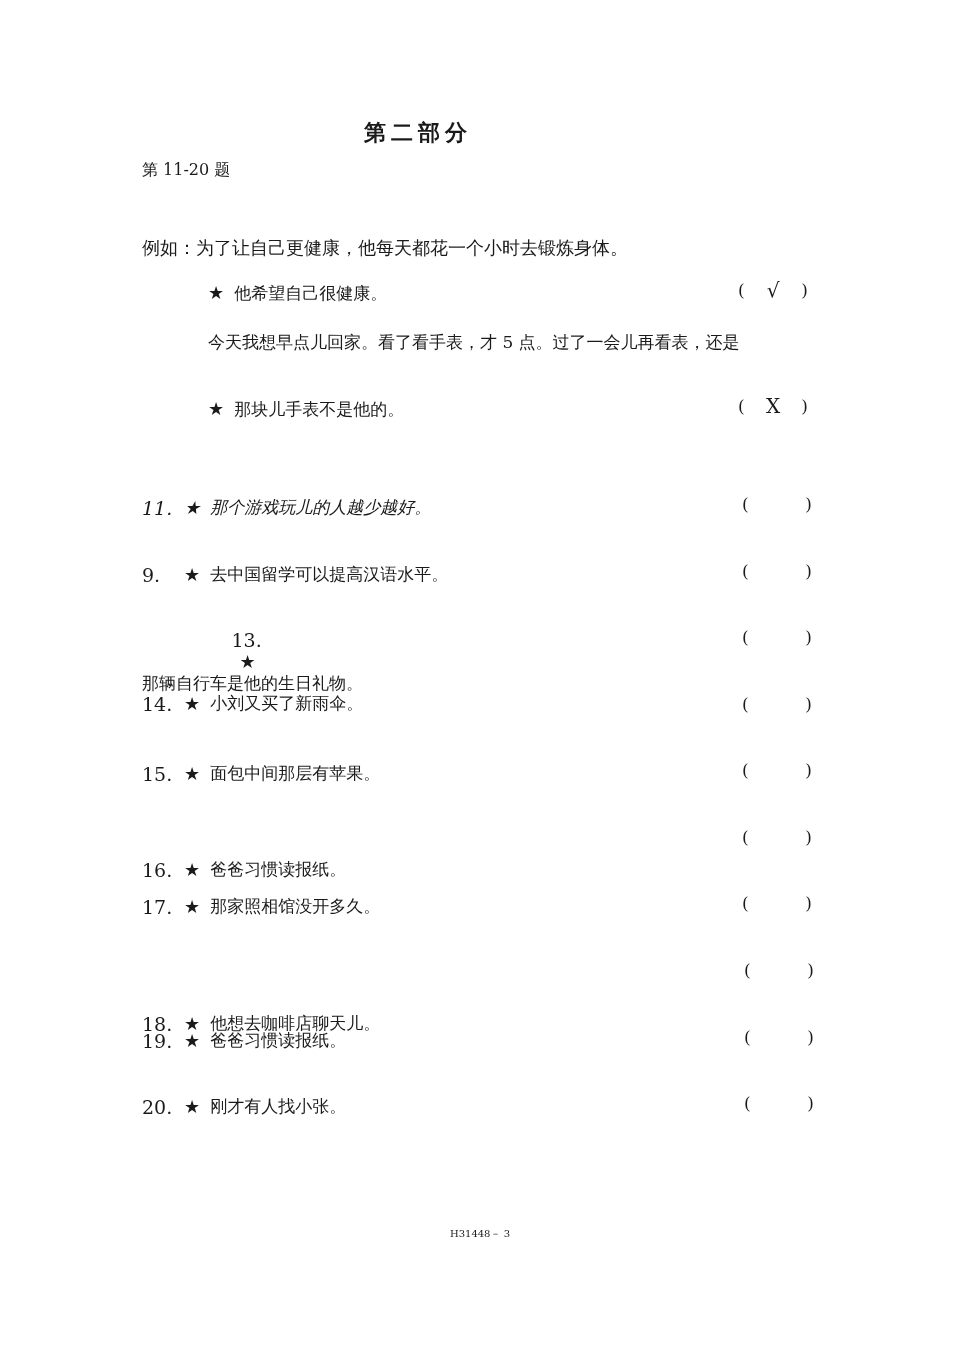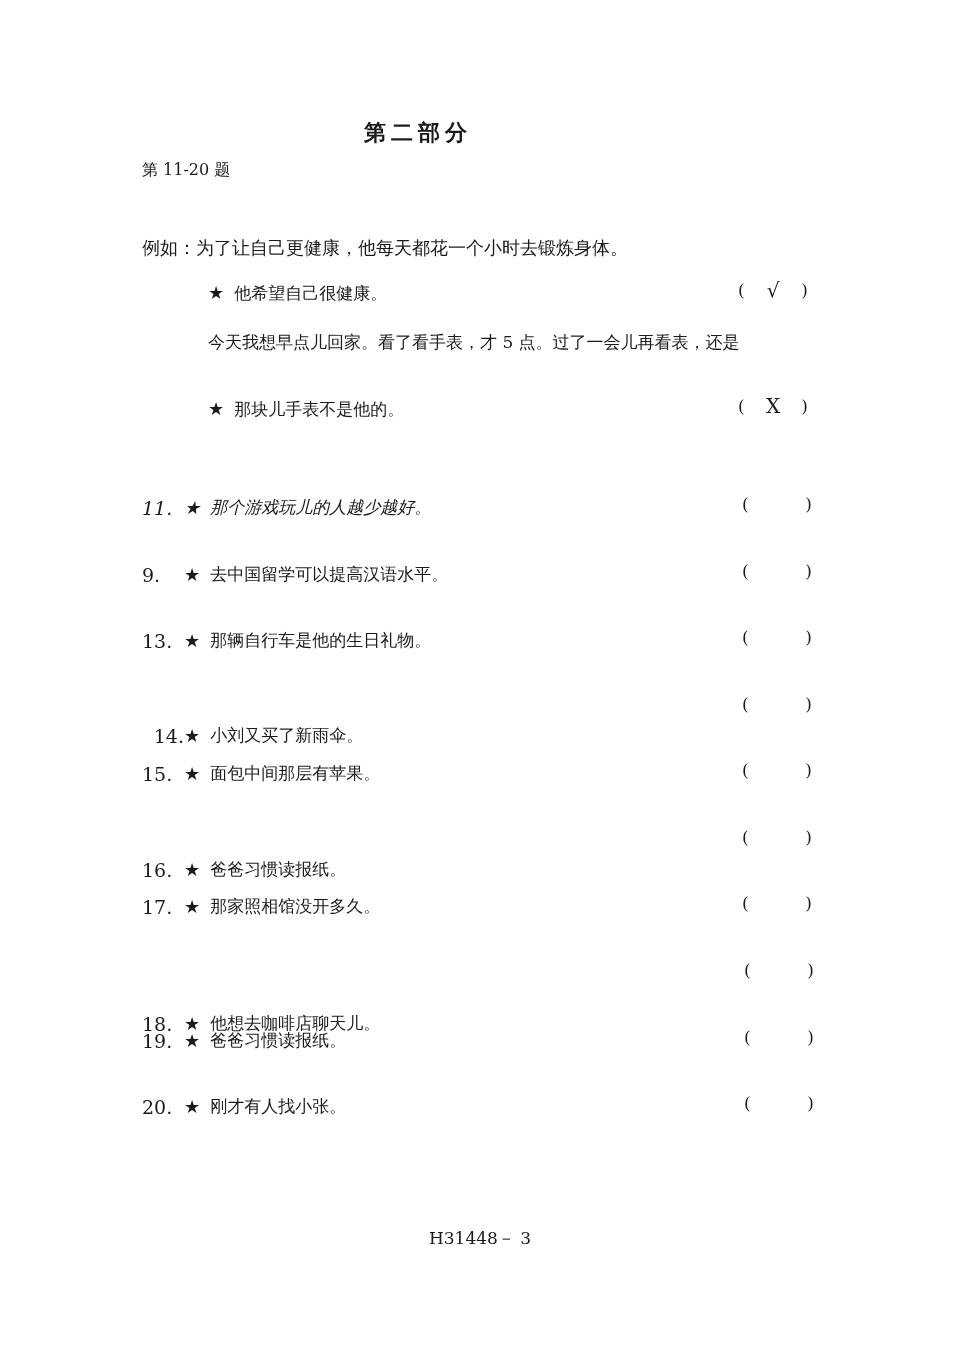--- a/index.html
+++ b/index.html
@@ -14,21 +14,21 @@
     .example-intro { left: 142px; top: 236px; font-size: 18px; }
     .stmt { font-size: 17px; }
     .para { font-size: 17px; line-height: 28px; }
     .para .l1 { display: block; padding-left: 66px; }
     .para .l2 { display: block; padding-left: 28px; }
     .paren { font-size: 17px; width: 70px; display: flex; justify-content: space-between; align-items: center; }
     .mark { font-size: 20px; }
     .qnum { font-size: 19px; display: inline-block; width: 42px; }
     .star { font-size: 18px; margin-right: 10px; }
     .qrow { left: 142px; font-size: 17px; display: flex; align-items: center; }
-    .footer { left: 0; width: 960px; text-align: center; top: 1227px; font-size: 17px; }
+    .footer { left: 0; width: 960px; text-align: center; top: 1227px; font-size: 10px; }
   </style>
 </head>
 <body>
 
 <div class="abs section-title">第二部分</div>
 <div class="abs range">第 11-20 题</div>
 
 <div class="abs example-intro">
   <span>例如：</span><span>为了让自己更健康，他每天都花一个小时去锻炼身体。</span>
 </div>
@@ -68,31 +68,31 @@
 <div class="abs qrow" style="top:563px;">
   <span class="qnum">9.</span>
     <span class="star">★</span>
     <span>去中国留学可以提高汉语水平。</span>
 </div>
 <div class="abs paren" style="left:742px; top:561px;">
     <span>(</span>
     <span>)</span>
   </div>
 
-<div class="abs qrow" style="top:629px;">
+<div class="abs qrow" style="top:629px;flex-direction:column;">
   <span class="qnum">13.</span>
     <span class="star">★</span>
     <span>那辆自行车是他的生日礼物。</span>
 </div>
 <div class="abs paren" style="left:742px; top:627px;">
     <span>(</span>
     <span>)</span>
   </div>
 
-<div class="abs qrow" style="top:724px;text-align:right;">
+<div class="abs qrow" style="top:692px;">
   <span class="qnum">14.</span>
     <span class="star">★</span>
     <span>小刘又买了新雨伞。</span>
 </div>
 <div class="abs paren" style="left:742px; top:694px;">
     <span>(</span>
     <span>)</span>
   </div>
 
 <div class="abs qrow" style="top:762px;">

